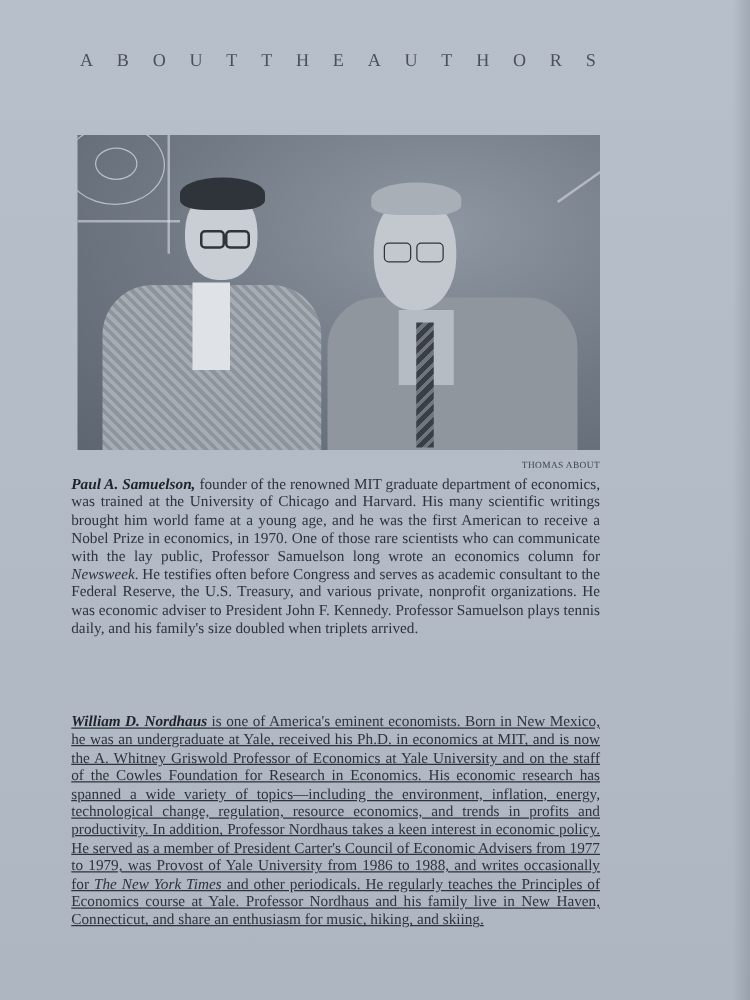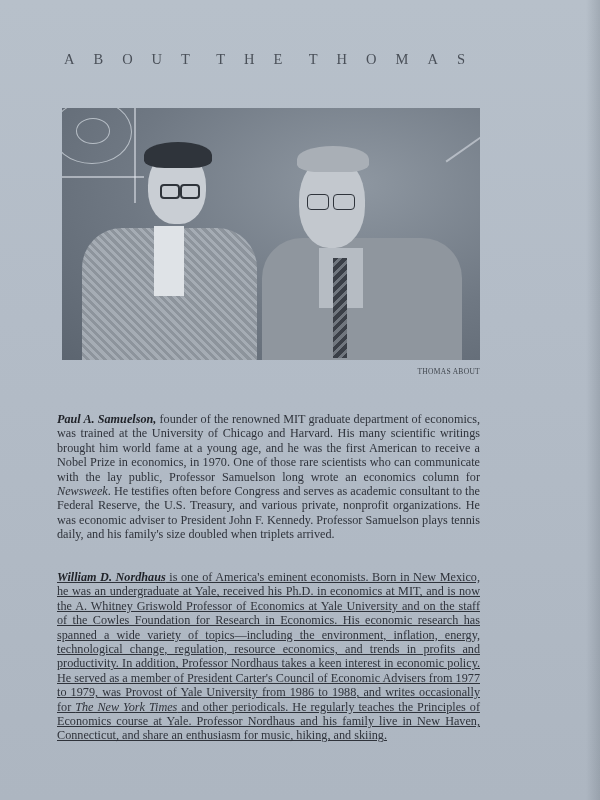--- a/index.html
+++ b/index.html
@@ -8,21 +8,21 @@
       background: linear-gradient(180deg, #b7c0ca 0%, #b3bcc7 40%, #adb6c1 100%);
       font-family: "Liberation Serif", "DejaVu Serif", serif;
       color: #2c3038;
       position: relative;
     }
     .page-edge {
       position: absolute; right: 0; top: 0; width: 14px; height: 800px;
       background: linear-gradient(90deg, rgba(0,0,0,0) 0%, rgba(60,70,80,0.18) 100%);
     }
     .heading {
-      position: absolute; left: 64px; top: 51px; width: 420px;
+      position: absolute; left: 64px; top: 41px; width: 420px;
       font-size: 14.5px; letter-spacing: 0;
       color: #4a5059;
       display: flex; justify-content: space-between;
       white-space: nowrap;
     }
 
     .photo {
       position: absolute; left: 62px; top: 108px; width: 418px; height: 252px;
       background: radial-gradient(ellipse at 70% 30%, #8e97a1 0%, #6f7883 55%, #5c6570 100%);
       overflow: hidden;
@@ -39,34 +39,34 @@
 
     .credit {
       position: absolute; right: 120px; top: 367px;
       font-size: 7.5px; letter-spacing: 0.3px; color: #3f454d;
     }
     .bio {
       position: absolute; left: 57px; width: 423px;
       font-size: 12.2px; line-height: 14.4px; text-align: justify;
       color: #2f333b; margin: 0;
     }
-    .bio.one { top: 412px; }
+    .bio.one { top: 380px; }
     .bio.two { top: 570px; text-decoration: underline; }
     .bio .name { font-weight: bold; font-style: italic; color: #1f2228; }
     .bio em { font-style: italic; }
   </style>
 </head>
 <body>
 
 <div class="page-edge"></div>
 
 <div class="heading">
   <span class="spaced" style="letter-spacing: 19px;">ABOUT</span>
   <span class="spaced" style="letter-spacing: 19px;">THE</span>
-  <span class="spaced" style="letter-spacing: 19px;">THOMAS</span>
+  <span class="spaced" style="letter-spacing: 19px;">AUTHORS</span>
 </div>
 
 <div class="photo">
 
   <div class="circle" style="left:-10px;top:-8px;width:78px;height:62px;"></div>
   <div class="circle" style="left:14px;top:10px;width:32px;height:24px;"></div>
   <div class="chalk-line" style="left:0;top:68px;width:82px;height:1.5px;"></div>
   <div class="chalk-line" style="left:72px;top:0;width:1.5px;height:95px;"></div>
   <div class="chalk-line" style="left:380px;top:40px;width:44px;height:1.5px;transform:rotate(-35deg);"></div>
 

